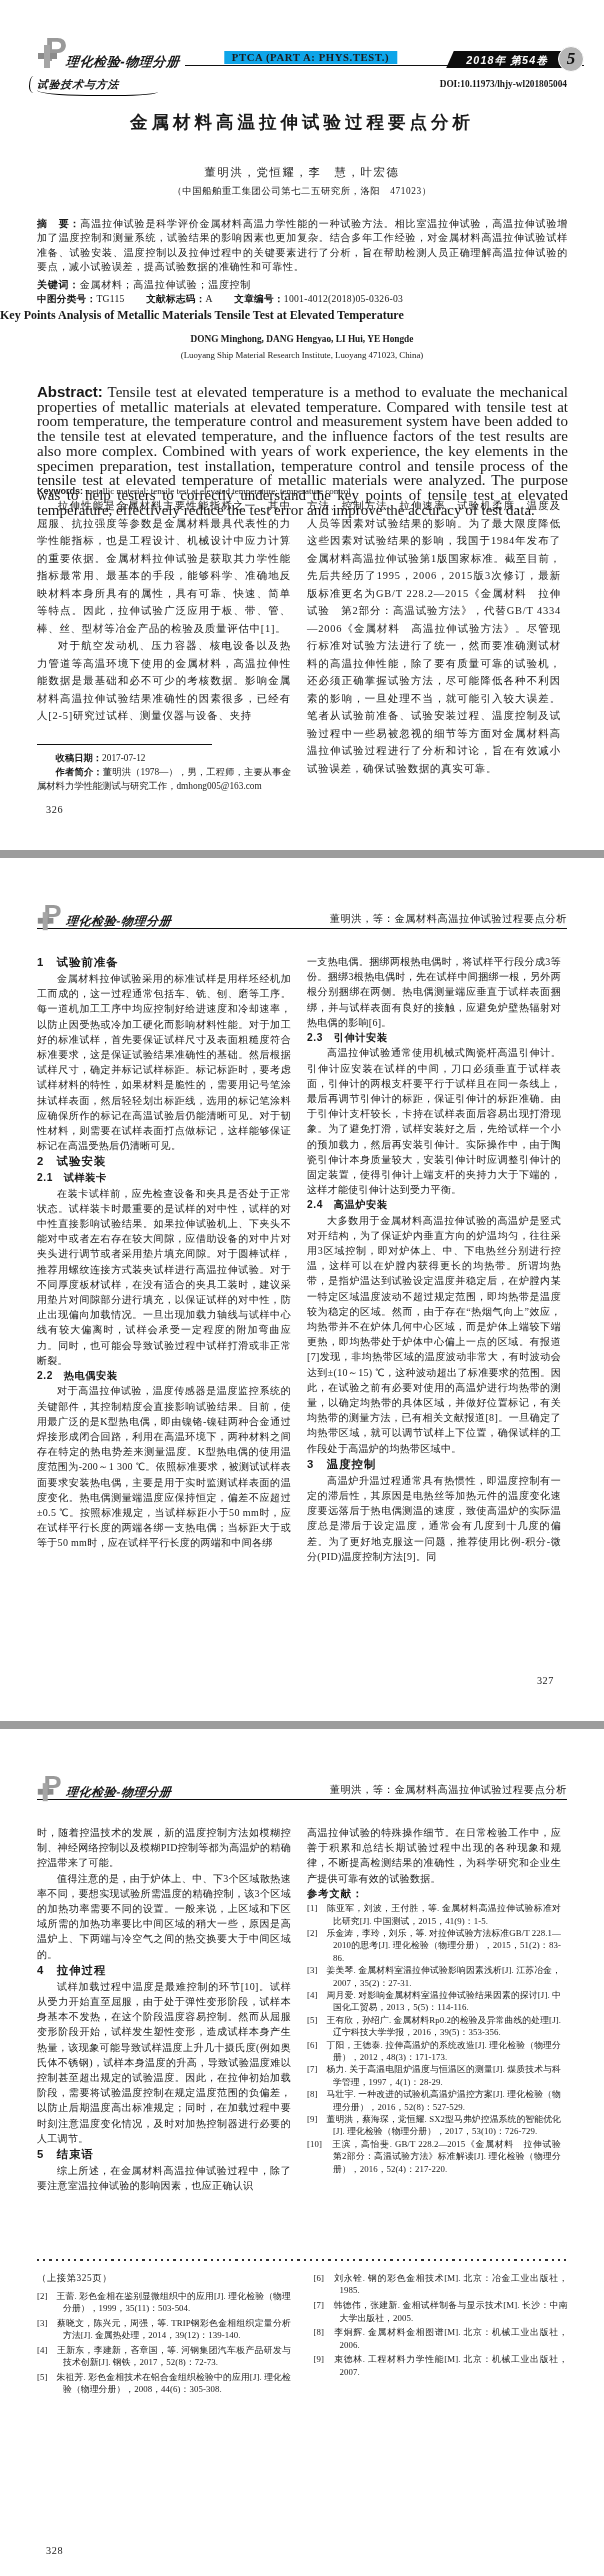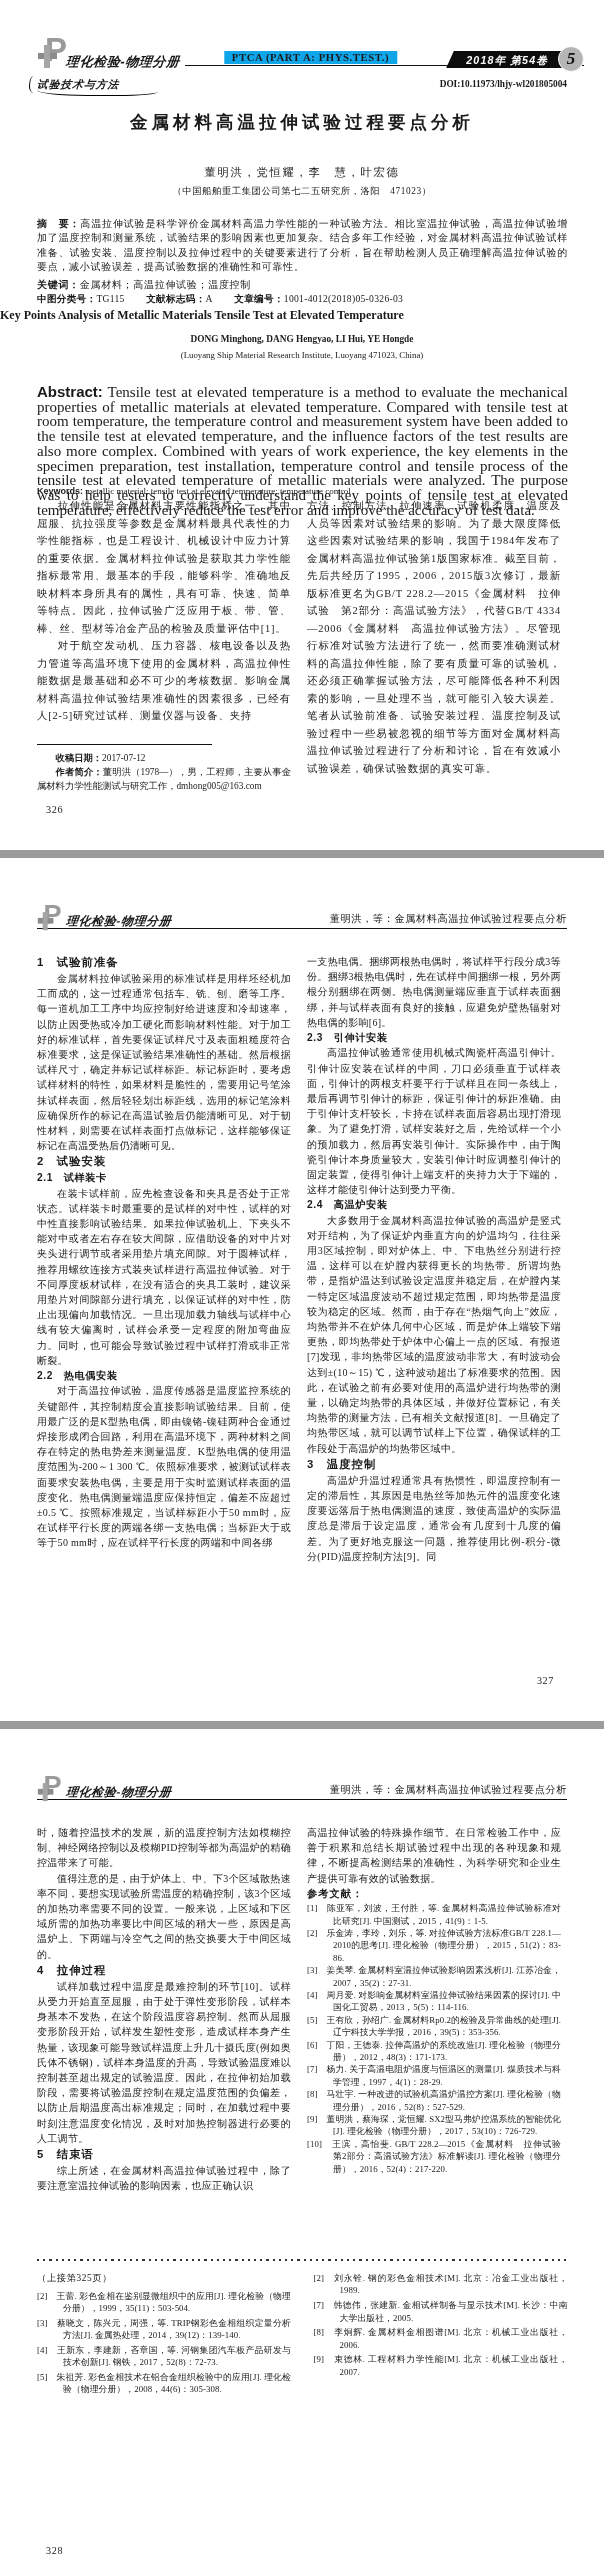--- a/index.html
+++ b/index.html
@@ -249,21 +249,21 @@
 
       <p class="blk-ref">[2]　王蕾. 彩色金相在鉴别显微组织中的应用[J]. 理化检验（物理分册），1999，35(11)：503-504.</p>
           <p class="blk-ref">[3]　蔡晓文，陈兴元，周强，等. TRIP钢彩色金相组织定量分析方法[J]. 金属热处理，2014，39(12)：139-140.</p>
           <p class="blk-ref">[4]　王新东，李建新，吝章国，等. 河钢集团汽车板产品研发与技术创新[J]. 钢铁，2017，52(8)：72-73.</p>
           <p class="blk-ref">[5]　朱祖芳. 彩色金相技术在铝合金组织检验中的应用[J]. 理化检验（物理分册），2008，44(6)：305-308.</p>
         </div>
     </div>
     <div class="cont-col">
       <div>
 
-      <p class="blk-ref">[2]　刘永铨. 钢的彩色金相技术[M]. 北京：冶金工业出版社，1989.</p>
+      <p class="blk-ref">[6]　刘永铨. 钢的彩色金相技术[M]. 北京：冶金工业出版社，1985.</p>
           <p class="blk-ref">[7]　韩德伟，张建新. 金相试样制备与显示技术[M]. 长沙：中南大学出版社，2005.</p>
           <p class="blk-ref">[8]　李炯辉. 金属材料金相图谱[M]. 北京：机械工业出版社，2006.</p>
           <p class="blk-ref">[9]　束德林. 工程材料力学性能[M]. 北京：机械工业出版社，2007.</p>
         </div>
     </div>
   </div>
 
   <div class="page-no">328</div>
 </div>
 

